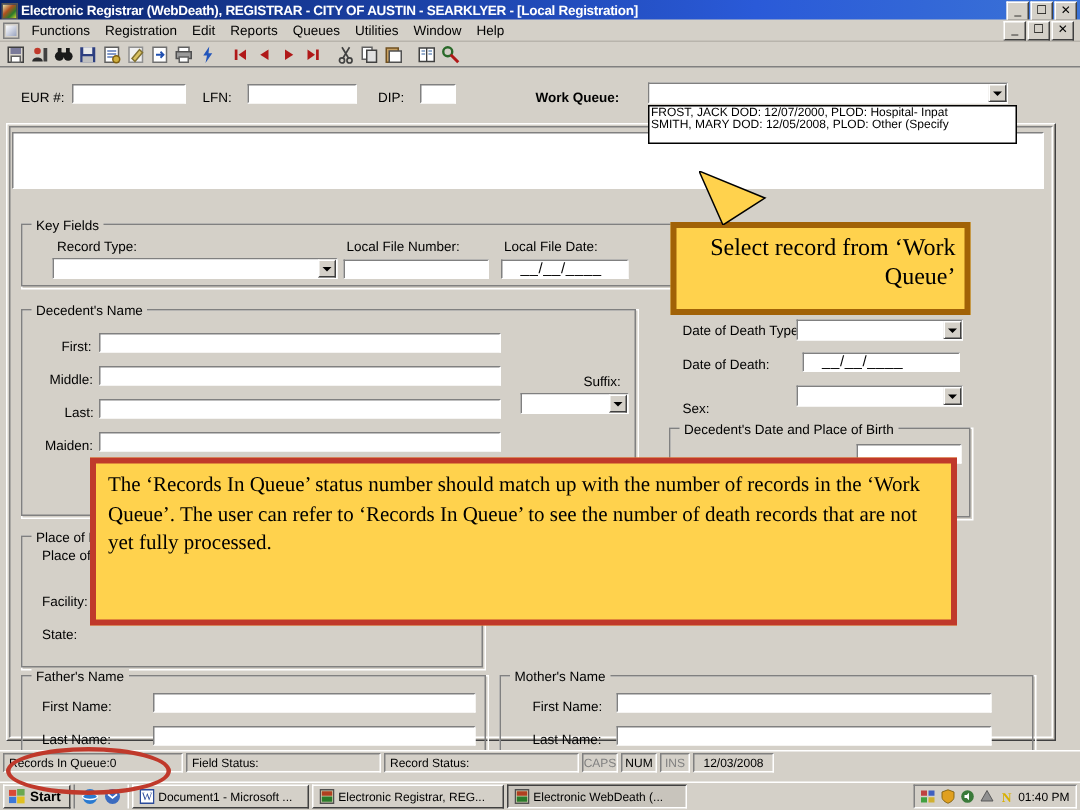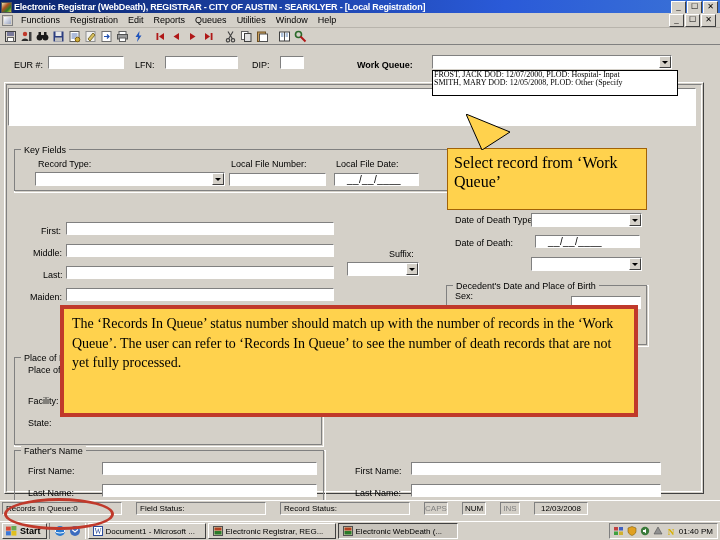--- a/index.html
+++ b/index.html
@@ -80,40 +80,40 @@
   
   .toppanel{position:absolute;left:8px;top:42px;width:688px;height:38px;
        background:#fff;border:1px solid;border-color:#808080 #fff #fff #808080;box-sizing:border-box;}
   .formframe{position:absolute;left:4px;top:36px;width:700px;height:412px;
        background:#d4d0c8;border:1px solid;border-color:#fff #404040 #404040 #fff;box-sizing:border-box;}
   .formframe2{position:absolute;left:6px;top:38px;width:696px;height:408px;
        border:1px solid;border-color:#808080 #fff #fff #808080;box-sizing:border-box;pointer-events:none;}
 
   
   .callout-sm{
-    position:absolute;background:#ffd24d;border:1px solid #a16207;
+    position:absolute;background:#ffd24d;border:4px solid #a16207;
     box-sizing:border-box;z-index:40;
     font-family:"Liberation Serif",serif;color:#000;
-    text-align:left;
+    text-align:right;
   }
   .callout-sm .ctext{font-size:16px;line-height:19px;padding:4px 6px;}
   .tail{position:absolute;z-index:41;}
 
   .callout-big{
     position:absolute;background:#ffd24d;border:4px solid #c0392b;
     box-sizing:border-box;z-index:40;
     font-family:"Liberation Serif",serif;color:#000;
     padding:5px 8px;
   }
   .callout-big .ctext{font-size:14px;line-height:19.5px;}
 
   
   .statusbar{position:absolute;left:0;top:500px;width:720px;height:16px;
       background:#d4d0c8;border-top:1px solid #fff;display:flex;align-items:center;
-      padding:1px 2px;box-sizing:border-box;gap:14px;}
+      padding:1px 2px;box-sizing:border-box;gap:2px;}
   .spanel{height:13px;border:1px solid;border-color:#808080 #fff #fff #808080;
       box-sizing:border-box;font-size:8px;color:#000;display:flex;align-items:center;
       padding-left:3px;white-space:nowrap;overflow:hidden;background:#d4d0c8;}
   .spanel.dim{color:#808080;justify-content:center;padding-left:0;}
 
   
   .taskbar{position:absolute;left:0;top:521px;width:720px;height:19px;
       background:#d4d0c8;border-top:1px solid #fff;display:flex;align-items:center;
       padding:1px 2px;box-sizing:border-box;gap:2px;}
   .startbtn{height:16px;padding:0 5px 0 3px;display:flex;align-items:center;gap:3px;
@@ -307,21 +307,21 @@
     <div class="fld" style="position:absolute;left:280px;top:10px;width:24px;"></div>
 
     <div style="position:absolute;left:357px;top:14px;font-weight:bold;" class="lbl">Work Queue:</div>
     <div class="combo" style="position:absolute;left:432px;top:9px;width:240px;">
       <span class="cbody"></span>
       <span class="carrow">
           <i></i>
         </span>
     </div>
 
-    <div class="dropdown-list" style="left:432px;top:24px;width:246px;height:26px;font-family:Liberation Serif, serif;">
+    <div class="dropdown-list" style="left:432px;top:24px;width:246px;height:26px;">
       <div class="dd-row">FROST, JACK  DOD: 12/07/2000, PLOD: Hospital- Inpat</div>
       <div class="dd-row">SMITH, MARY  DOD: 12/05/2008, PLOD: Other (Specify</div>
     </div>
 
     <div class="formframe"></div>
     <div class="formframe2"></div>
 
     <div class="toppanel"></div>
 
     <div class="groupbox" style="left:14px;top:103px;width:462px;height:44px;">
@@ -332,20 +332,23 @@
       <span class="cbody"></span>
       <span class="carrow">
           <i></i>
         </span>
     </div>
     <div class="lbl" style="position:absolute;left:231px;top:113px;">Local File Number:</div>
     <div class="fld" style="position:absolute;left:229px;top:127px;width:97px;"></div>
     <div class="lbl" style="position:absolute;left:336px;top:113px;">Local File Date:</div>
     <div class="datefld" style="position:absolute;left:334px;top:127px;width:85px;">__/__/____</div>
 
+    <div class="groupbox" style="left:14px;top:160px;width:412px;height:140px;">
+      <span class="gtitle">Decedent's Name</span>
+    </div>
     <div class="lbl" style="position:absolute;left:41px;top:180px;">First:</div>
     <div class="fld" style="position:absolute;left:66px;top:176px;width:268px;"></div>
 
     <div class="lbl" style="position:absolute;left:33px;top:202px;">Middle:</div>
     <div class="fld" style="position:absolute;left:66px;top:198px;width:268px;"></div>
 
     <div class="lbl" style="position:absolute;left:43px;top:224px;">Last:</div>
     <div class="fld" style="position:absolute;left:66px;top:220px;width:268px;"></div>
 
     <div class="lbl" style="position:absolute;left:30px;top:246px;">Maiden:</div>
@@ -367,35 +370,38 @@
     <div class="lbl" style="position:absolute;left:28px;top:372px;">State:</div>
 
     <div class="groupbox" style="left:14px;top:404px;width:312px;height:56px;">
       <span class="gtitle">Father's Name</span>
     </div>
     <div class="lbl" style="position:absolute;left:28px;top:420px;">First Name:</div>
     <div class="fld" style="position:absolute;left:102px;top:416px;width:215px;"></div>
     <div class="lbl" style="position:absolute;left:28px;top:442px;">Last Name:</div>
     <div class="fld" style="position:absolute;left:102px;top:438px;width:215px;"></div>
 
+    <div class="groupbox" style="left:333px;top:404px;width:358px;height:56px;">
+      <span class="gtitle">Mother's Name</span>
+    </div>
     <div class="lbl" style="position:absolute;left:355px;top:420px;">First Name:</div>
     <div class="fld" style="position:absolute;left:411px;top:416px;width:250px;"></div>
     <div class="lbl" style="position:absolute;left:355px;top:442px;">Last Name:</div>
     <div class="fld" style="position:absolute;left:411px;top:438px;width:250px;"></div>
 
     <div class="lbl" style="position:absolute;left:455px;top:169px;width:55px;line-height:10px;">Date of Death Type:</div>
     <div class="combo" style="position:absolute;left:531px;top:167px;width:111px;">
       <span class="cbody"></span>
       <span class="carrow">
           <i></i>
         </span>
     </div>
     <div class="lbl" style="position:absolute;left:455px;top:192px;">Date of Death:</div>
     <div class="datefld" style="position:absolute;left:535px;top:189px;width:105px;">__/__/____</div>
-    <div class="lbl" style="position:absolute;left:455px;top:221px;margin-top:24px;">Sex:</div>
+    <div class="lbl" style="position:absolute;left:455px;top:221px;">Sex:</div>
     <div class="combo" style="position:absolute;left:531px;top:211px;width:111px;">
       <span class="cbody"></span>
       <span class="carrow">
           <i></i>
         </span>
     </div>
 
     <div class="groupbox" style="left:446px;top:239px;width:203px;height:62px;">
       <span class="gtitle">Decedent's Date and Place of Birth</span>
     </div>

